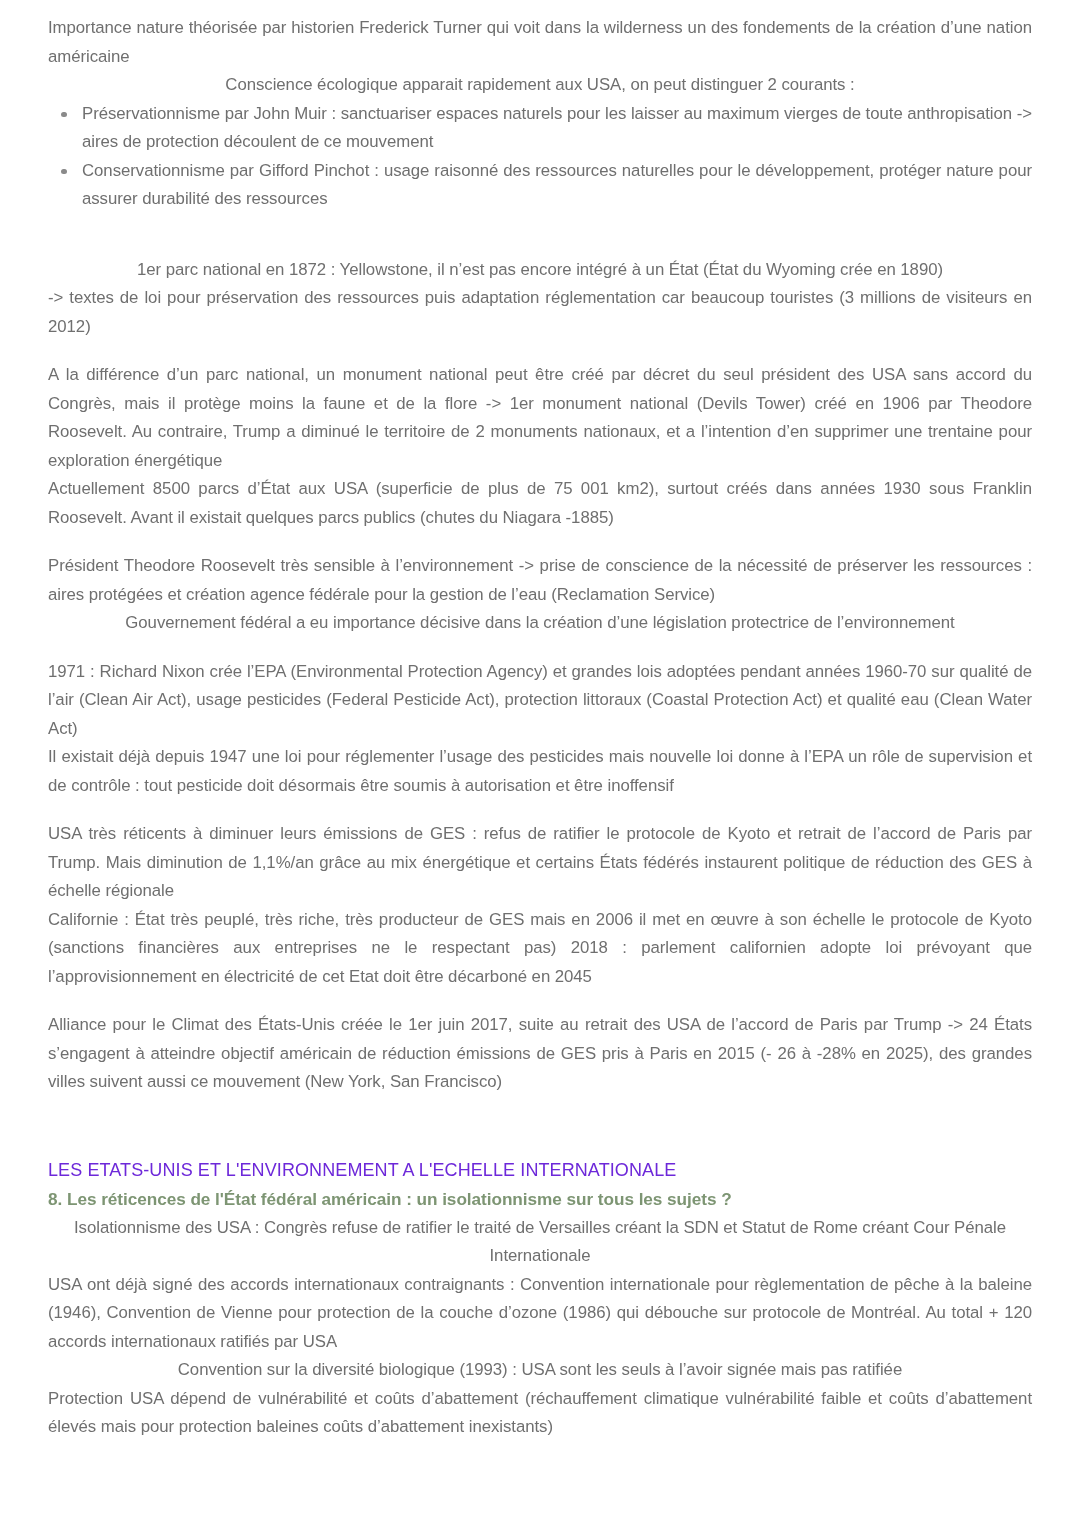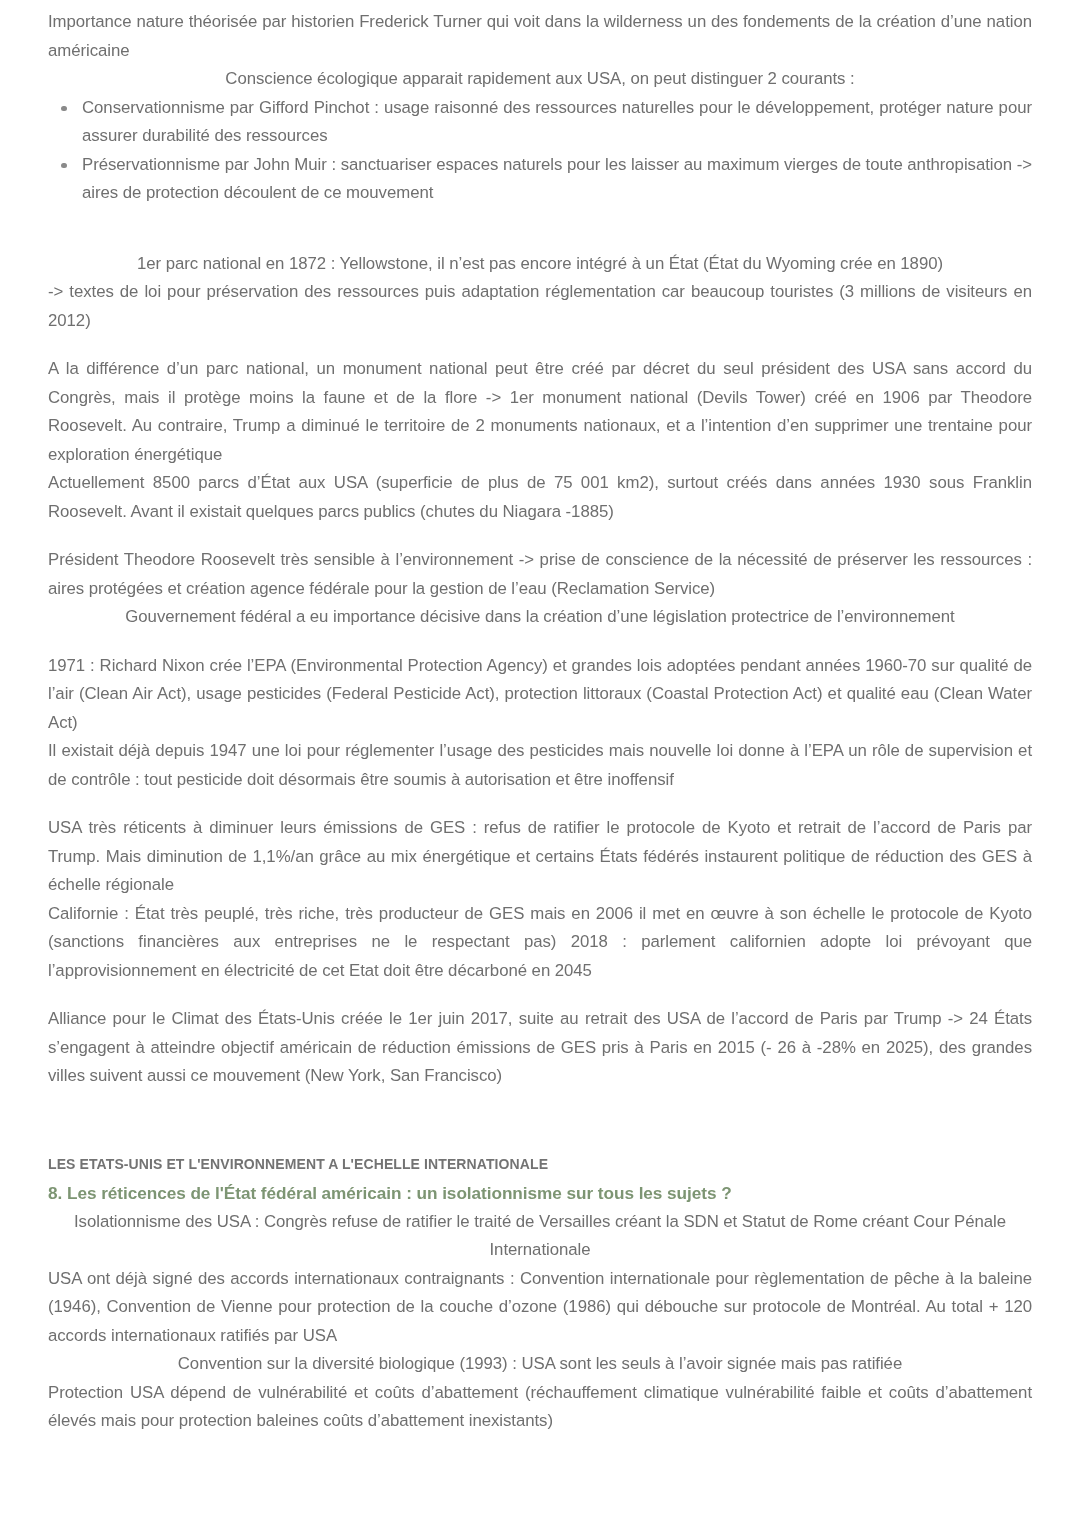--- a/index.html
+++ b/index.html
@@ -11,21 +11,21 @@
   body {
     width: 1080px;
     height: 1527px;
     font-family: "Liberation Sans", "DejaVu Sans", sans-serif;
     overflow: hidden;
   }
   .page {
     box-sizing: border-box;
     width: 1080px;
     height: 1527px;
-    padding: 8px 48px 0 48px;
+    padding: 14px 48px 0 48px;
     background: #ffffff;
     border-radius: 12px;
   }
   .body-text {
     color: #6f6f6f;
     font-size: 16.8px;
     line-height: 28.5px;
     text-align: justify;
     margin: 0;
     letter-spacing: -0.05px;
@@ -60,24 +60,24 @@
     position: absolute;
     left: 13px;
     top: 12px;
     width: 5.5px;
     height: 5.5px;
     border-radius: 50%;
     background: #8a8a8a;
   }
   h2.big-heading {
     margin: 0;
-    font-size: 14px;
-    font-weight: bold;
+    font-size: 18px;
+    font-weight: normal;
     line-height: 27px;
-    color: #737373;
+    color: #6d28d9;
     letter-spacing: 0.1px;
     text-align: left;
   }
   h3.sub-heading {
     margin: 0;
     font-size: 17.2px;
     font-weight: bold;
     line-height: 30px;
     color: #7d9573;
     letter-spacing: -0.05px;
@@ -91,25 +91,25 @@
 <body>
 
 <div class="page">
 
   <p class="body-text block">Importance nature théorisée par historien Frederick Turner qui voit dans la wilderness un des fondements de la création d’une nation américaine</p>
   <p class="body-text block last-line">Conscience écologique apparait rapidement aux USA, on peut distinguer 2 courants :</p>
 
   <ul class="bullets">
     <li>
       <span class="dot"></span>
-      <span>Conservationnisme par Gifford Pinchot : usage raisonné des ressources naturelles pour le développement, protéger nature pour assurer durabilité des ressources</span>
+      <span>Préservationnisme par John Muir : sanctuariser espaces naturels pour les laisser au maximum vierges de toute anthropisation -&gt; aires de protection découlent de ce mouvement</span>
     </li>
     <li>
       <span class="dot"></span>
-      <span>Préservationnisme par John Muir : sanctuariser espaces naturels pour les laisser au maximum vierges de toute anthropisation -&gt; aires de protection découlent de ce mouvement</span>
+      <span>Conservationnisme par Gifford Pinchot : usage raisonné des ressources naturelles pour le développement, protéger nature pour assurer durabilité des ressources</span>
     </li>
   </ul>
 
   <div class="gap-lg"></div>
 
 
   <p class="body-text block last-line">1er parc national en 1872 : Yellowstone, il n’est pas encore intégré à un État (État du Wyoming crée en 1890)</p>
   <p class="body-text block">-&gt; textes de loi pour préservation des ressources puis adaptation réglementation car beaucoup touristes (3 millions de visiteurs en 2012)</p>
 
   <div class="gap"></div>

